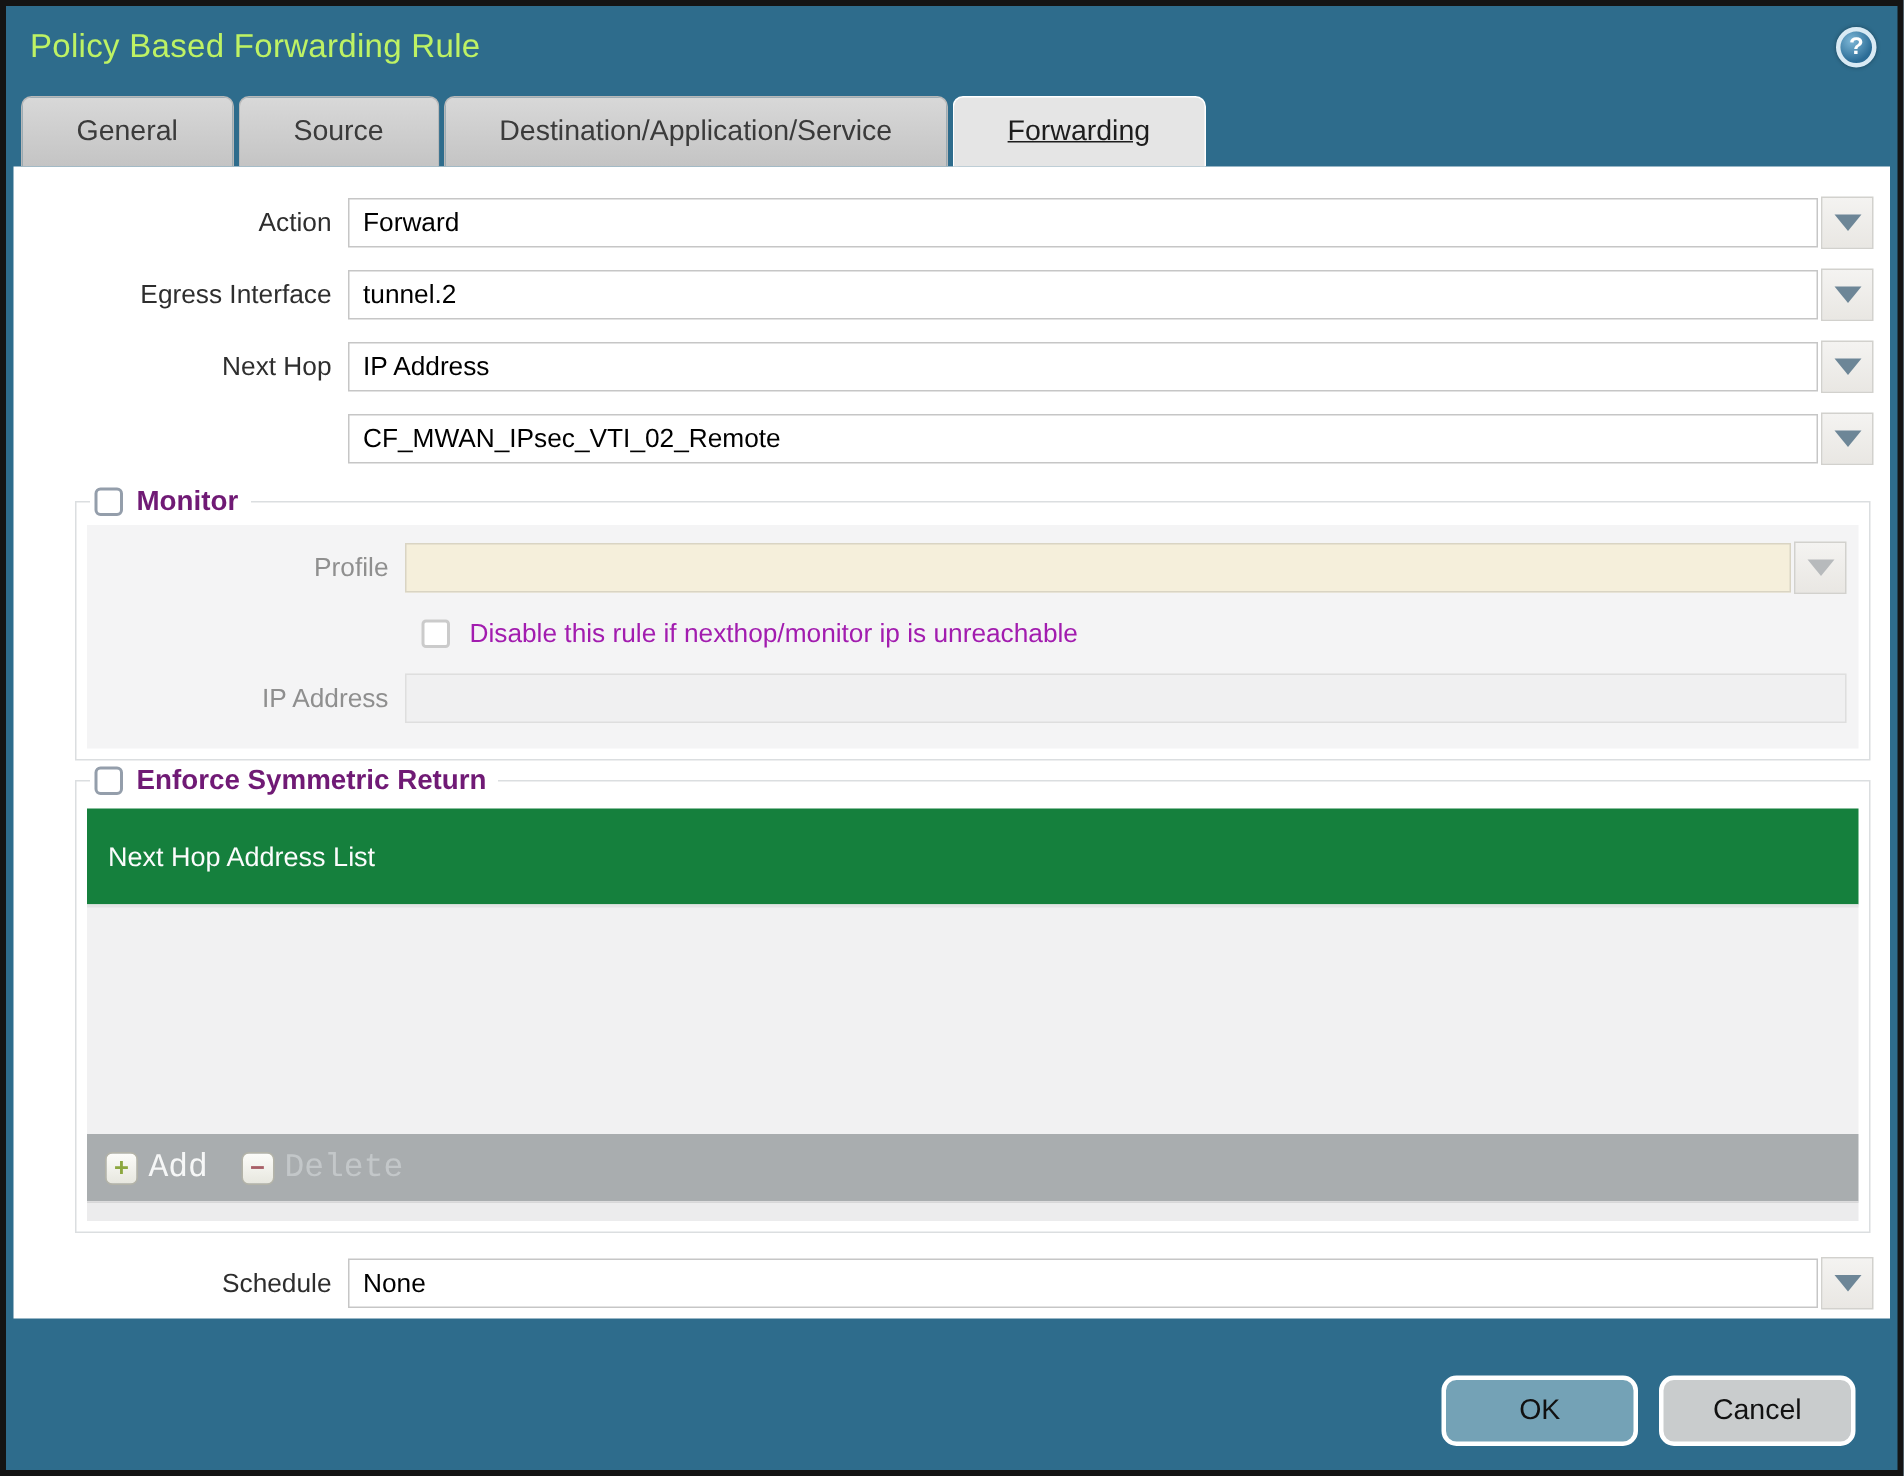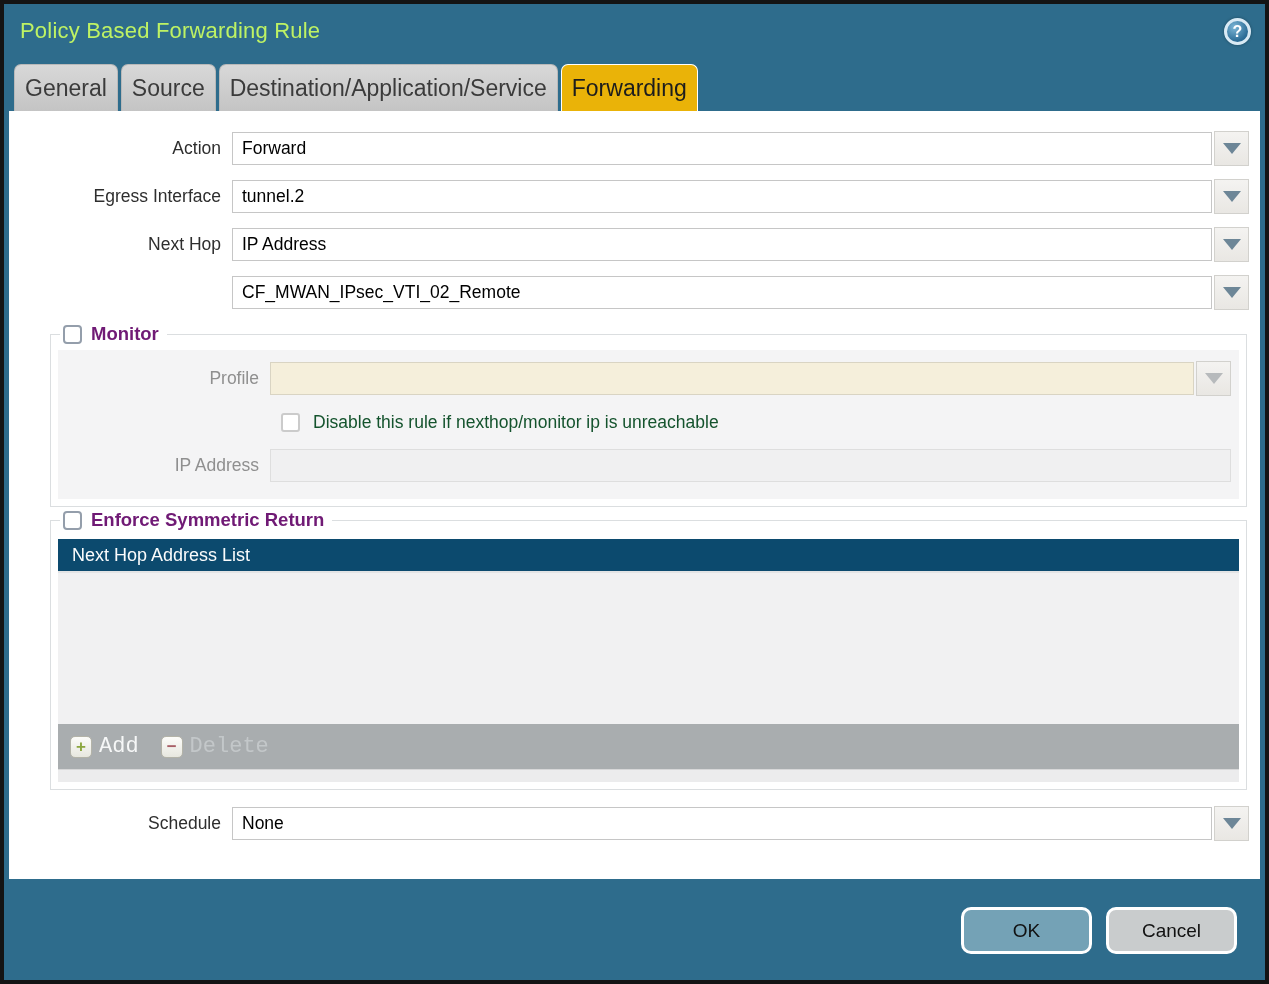--- a/index.html
+++ b/index.html
@@ -19,26 +19,26 @@
     background: radial-gradient(circle at 35% 30%, #7cb6d6, #2b6c96 70%);
     border:3px solid #d9eaf4;
     color:#ffffff; font-size:16px; font-weight:bold;
     display:flex; align-items:center; justify-content:center;
     cursor:pointer; box-shadow:0 0 3px rgba(0,0,0,.35);
   }
   
   .tabs { display:flex; gap:3px; padding-left:10px; height:47px; }
   .tab {
     background:linear-gradient(#d8d8d8,#c4c4c4);
-    color:#3b3b3b; font-size:23px;
-    padding:0 10px; display:flex; align-items:center;
+    color:#3b3b3b; font-size:19px;
+    padding:0 36px; display:flex; align-items:center;
     border-radius:7px 7px 0 0; cursor:pointer;
     border:1px solid #b9b9b9; border-bottom:none;
   }
-  .tab.active { background:#eab308; color:#1d1d1d; border-color:#ffffff; }
+  .tab.active { background:#e5e5e5; color:#1d1d1d; border-color:#ffffff;text-decoration:underline; }
   
   .panel { background:#ffffff; margin:0 5px; height:768px; padding:20px 0 0 16px; }
   .form-row { display:flex; align-items:center; margin:0 11px 13px 0; }
   .form-label { width:207px; text-align:right; padding-right:11px; color:#2e2e2e; font-size:17.5px; flex:none; }
   .field { flex:1; display:flex; align-items:center; }
   .text-input {
     flex:1; height:33px; border:1px solid #c6c6c6; background:#ffffff;
     font-family:Liberation Sans, sans-serif; font-size:17.5px; color:#000; padding:0 9px; outline:none;
   }
   .dd-btn {
@@ -55,24 +55,24 @@
   .legend-text { font-size:18.5px; font-weight:bold; color:#701a75;text-align:right; }
   .checkbox {
     width:19px; height:19px; background:#ffffff; border:2px solid #949eab; border-radius:4px; cursor:pointer; flex:none;
   }
   .checkbox.dim { border:2px solid #cbcbcb; border-radius:3px; }
   .section-body { background:#f4f4f5; margin-top:5px; padding:11px 0 17px 0; }
   .mon-row { display:flex; align-items:center; margin:0 8px 11px 0; }
   .mon-label { width:212px; text-align:right; padding-right:11px; color:#8f8f8f; font-size:17.5px; flex:none; }
   .input-tan { background:#f5efdb; border:1px solid #d9d4c3; }
   .input-gray { background:#f0f0f1; border:1px solid #dedede; color:#8a8a8a; }
-  .chk-row { display:flex; align-items:center; gap:13px; margin:16px 0 16px 223px; color:#14532d; font-size:17.5px; }
+  .chk-row { display:flex; align-items:center; gap:13px; margin:16px 0 16px 223px; color:#a21caf; font-size:17.5px; }
   
   .table { margin-top:8px; }
-  .table-header { background:#0c4a6e; height:32px; display:flex; align-items:center; padding-left:14px; color:#fbfcfc; font-size:18px; }
+  .table-header { background:#15803d; height:64px; display:flex; align-items:center; padding-left:14px; color:#fbfcfc; font-size:18px; }
   .table-body { background:#f1f1f2; height:153px; border-top:2px solid #e3e4e5; }
   .table-footer { background:#a9adaf; height:45px; display:flex; align-items:center; gap:22px; padding-left:12px; }
   .tool-btn { display:flex; align-items:center; gap:7px; cursor:pointer; }
   .tool-icon {
     width:22px; height:22px; border-radius:5px;
     background:linear-gradient(#fcfcf9,#e7e7df);
     border:1px solid #b3b3a8;
     display:flex; align-items:center; justify-content:center;
     font-weight:bold; font-size:17px; line-height:1;
   }
@@ -80,21 +80,21 @@
   .minus { color:#a85f66; }
   .tool-label { color:#f6f7f7; font-size:22px;font-family:Liberation Mono, monospace; }
   .tool-btn.disabled .tool-label { color:#c3c7c9; }
   .table-pager { background:#ececed; height:13px; border-top:1px solid #d7d7d8; }
   .schedule-row { margin-top:16px; }
   
   .btnbar { display:flex; justify-content:flex-end; gap:14px; padding:28px 28px 0 0; }
   .btn {
     min-width:131px; height:47px; border-radius:10px; border:3px solid #ffffff;
     font-family:"Liberation Sans", sans-serif; font-size:19px; color:#111; cursor:pointer;
-    display:flex; align-items:center; justify-content:center; padding:0 20px;
+    display:flex; align-items:center; justify-content:center; padding:0 20px;margin-top:10px;
   }
   .btn-ok { background:#74a2b6; }
   .btn-cancel { background:#c9cccd;text-align:right; }
 </style>
 </head>
 <body>
 
 <div class="titlebar">
   <div class="title">Policy Based Forwarding Rule</div>
   <div class="help-icon">?</div>

